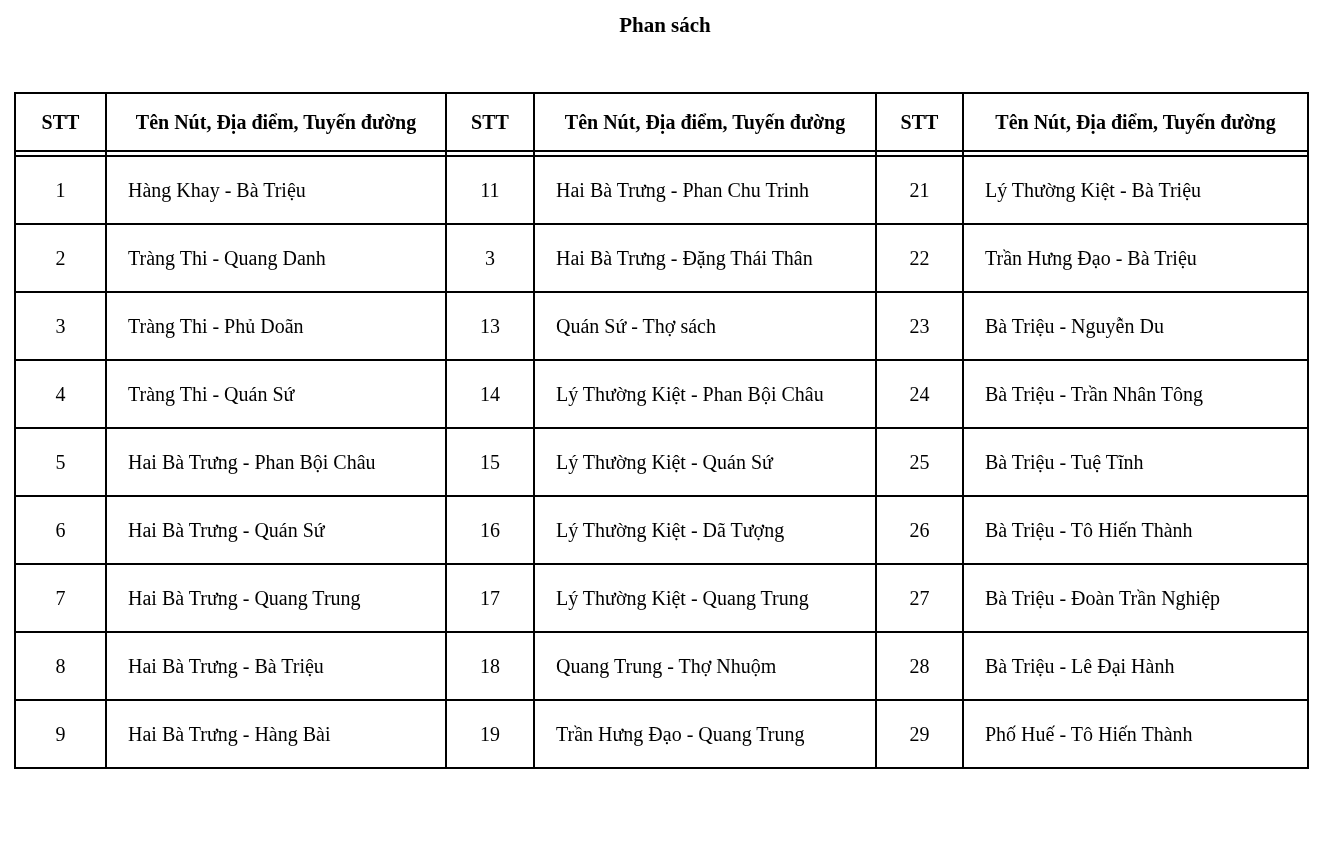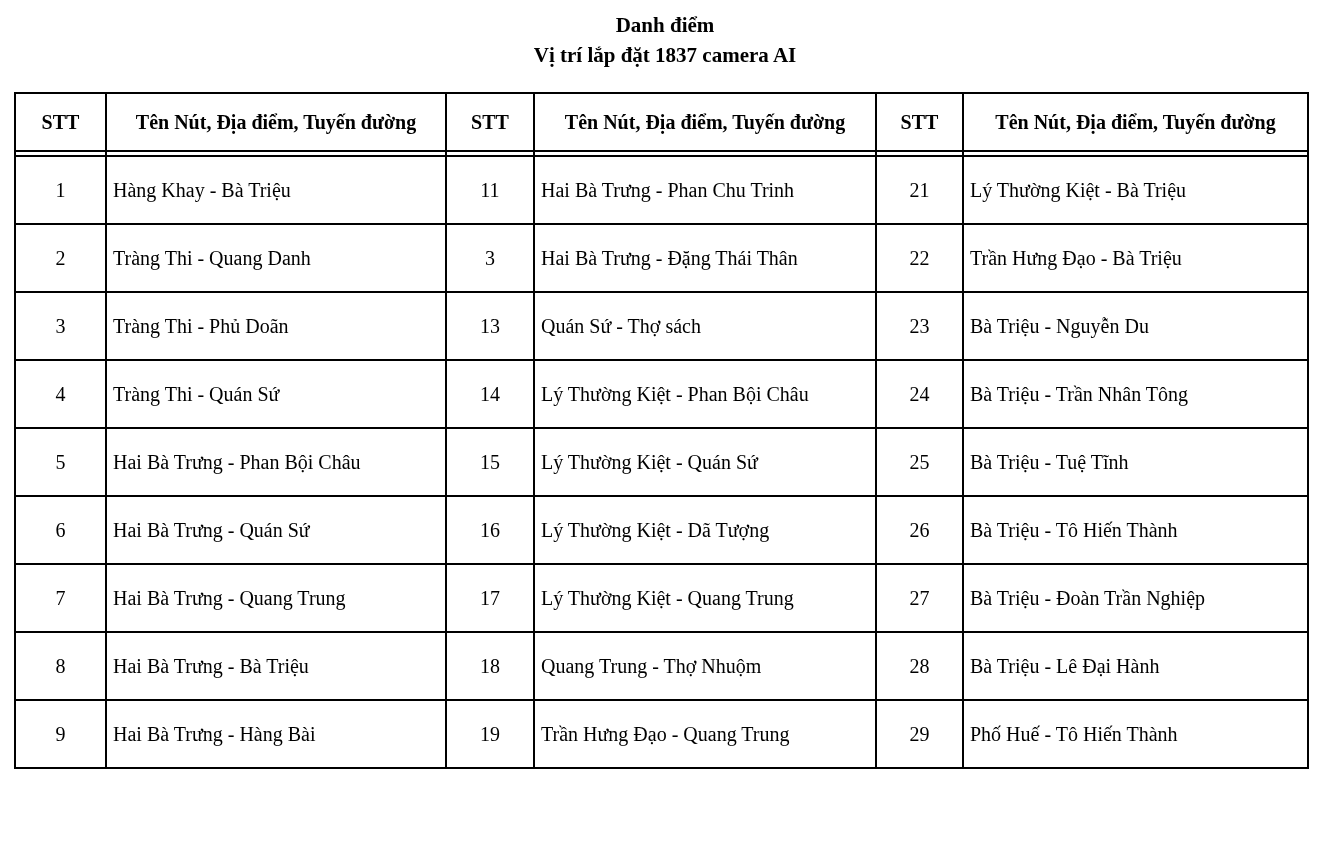--- a/index.html
+++ b/index.html
@@ -57,31 +57,30 @@
   }
   table.cam-table tbody td {
     height: 66px;
   }
   td.stt-cell {
     text-align: center;
     padding: 0;
   }
   td.location-cell {
     text-align: left;
-    padding: 0 4px 0 6px;
+    padding: 0 4px 0 21px;
   }
 </style>
 </head>
 <body>
 
 <div class="page">
 
   <div class="doc-title">
-    <div>Danh điểm</div>
-    <div>Vị trí lắp đặt 1837 camera AI</div>
+    <div>Phan sách</div>
   </div>
 
   <table class="cam-table">
     <colgroup>
       <col style="width:91px">
       <col style="width:340px">
       <col style="width:88px">
       <col style="width:342px">
       <col style="width:87px">
       <col style="width:345px">

